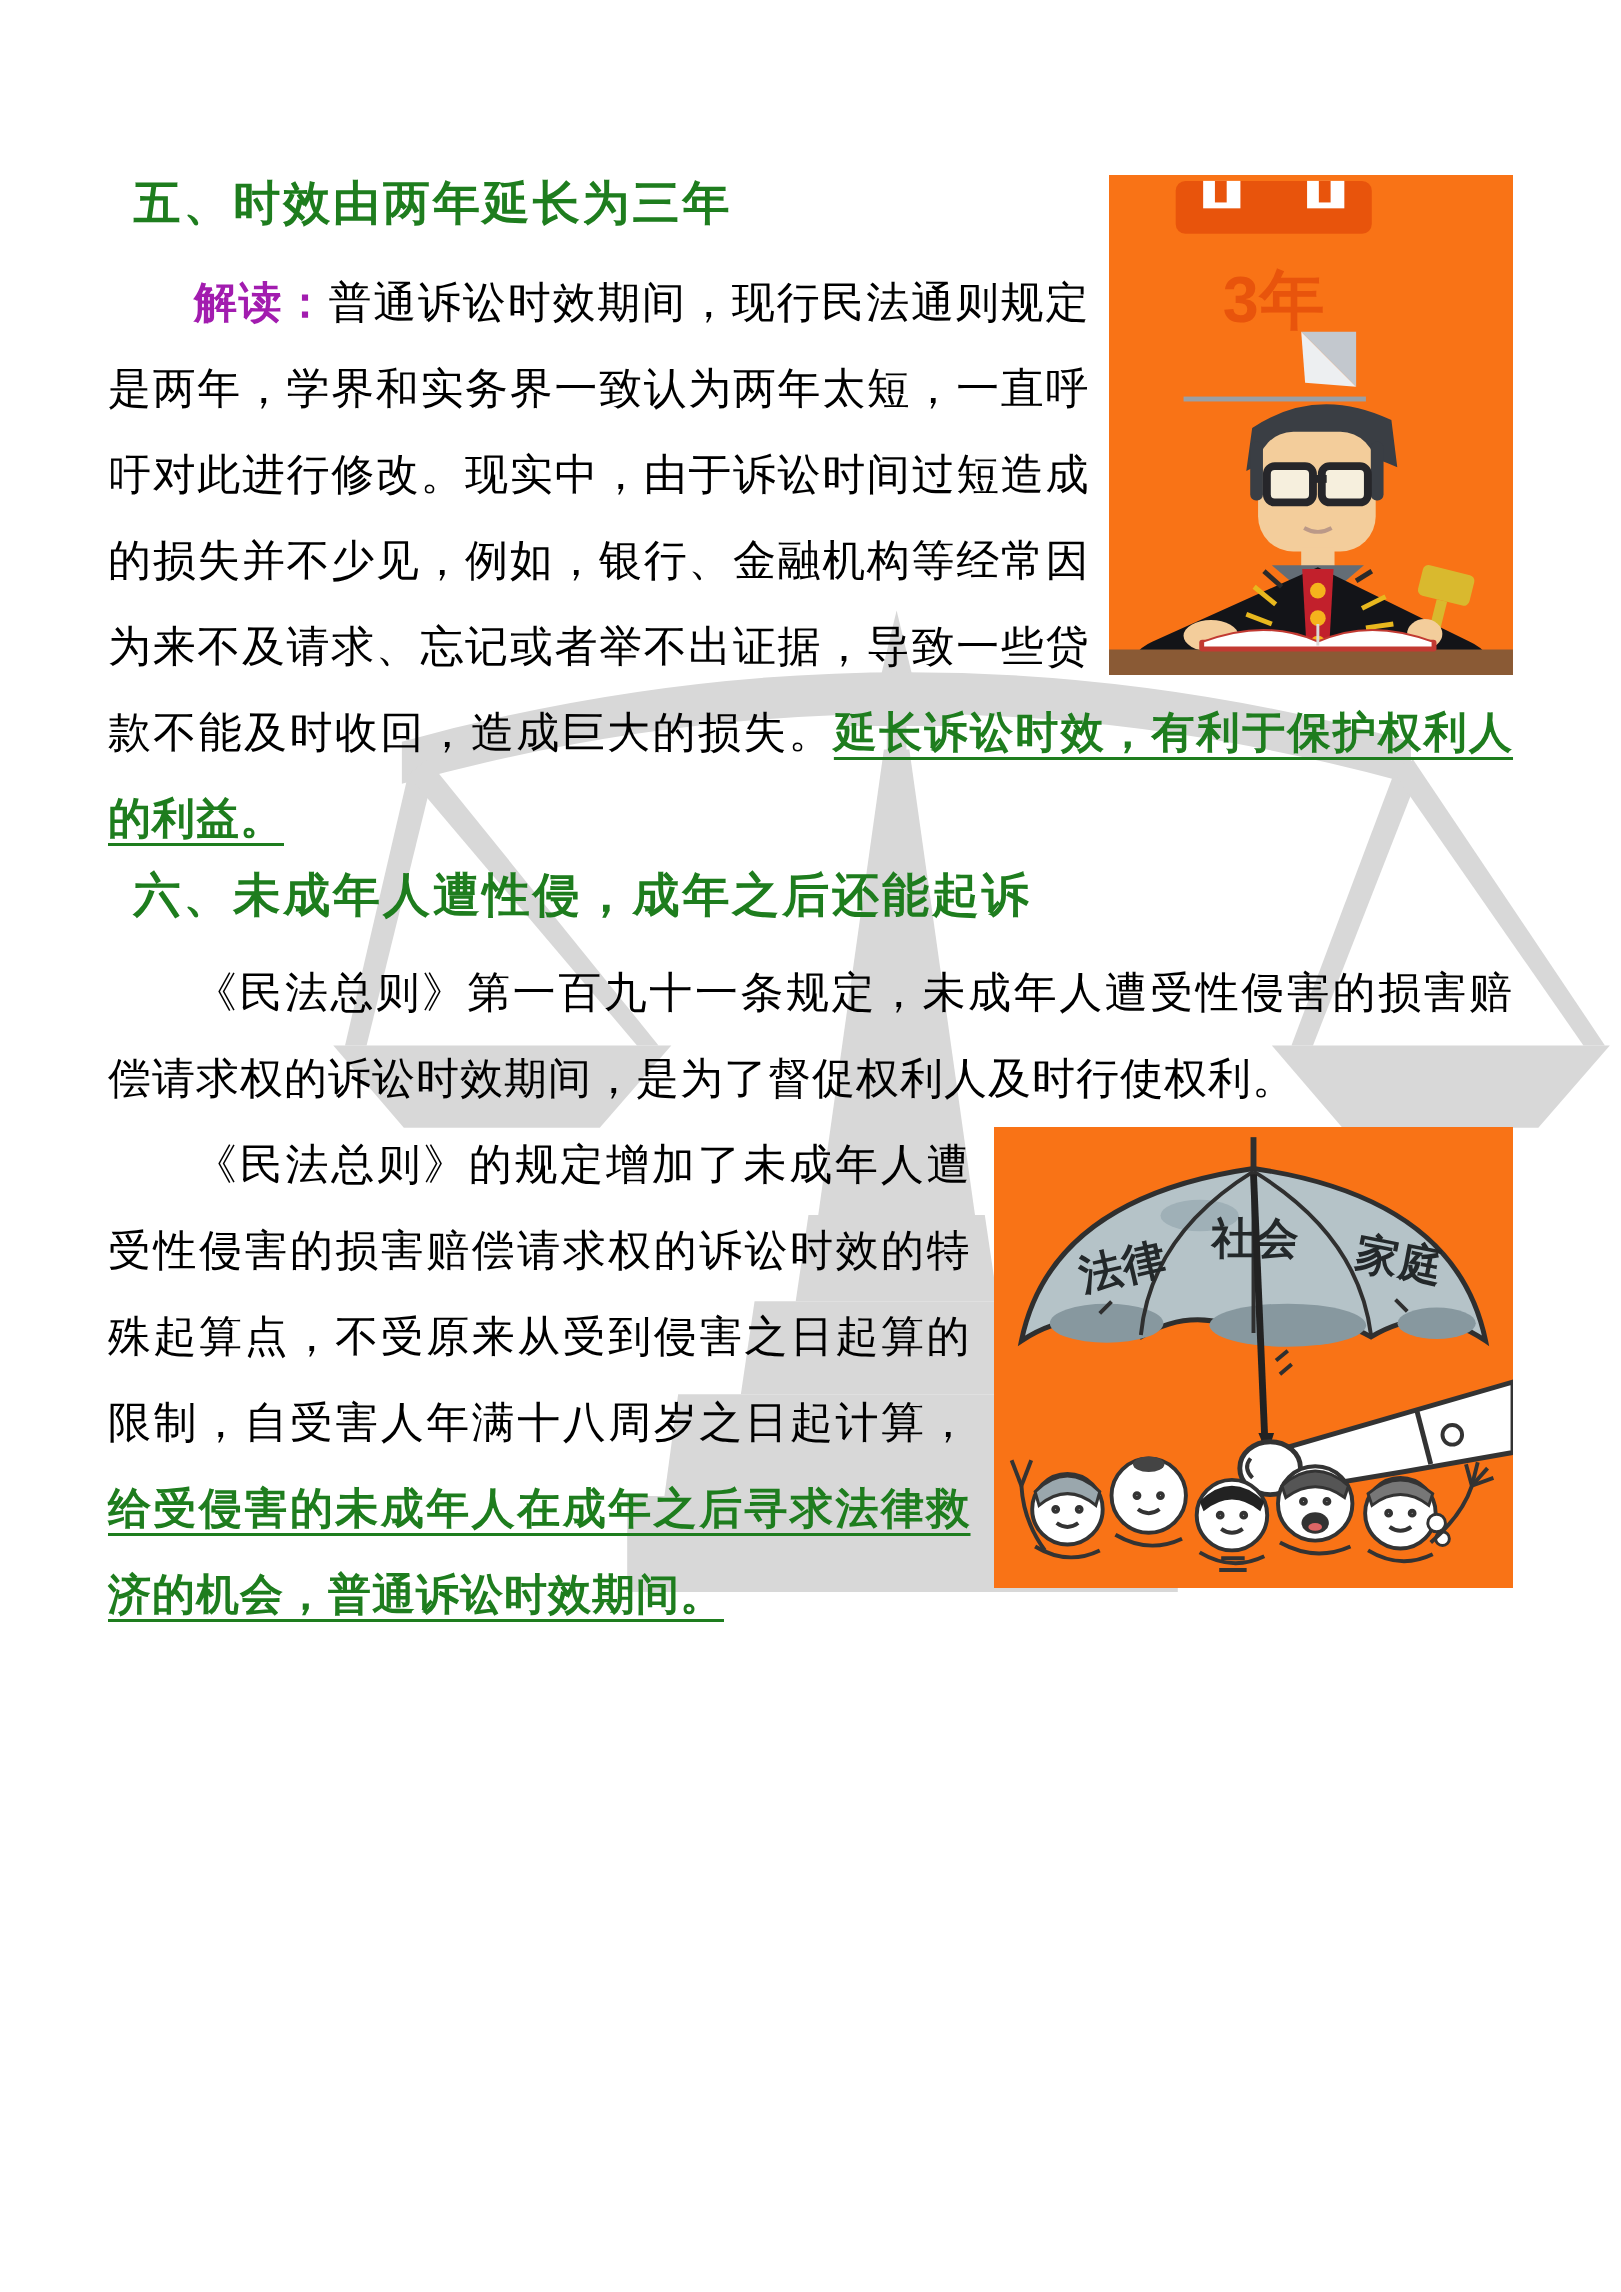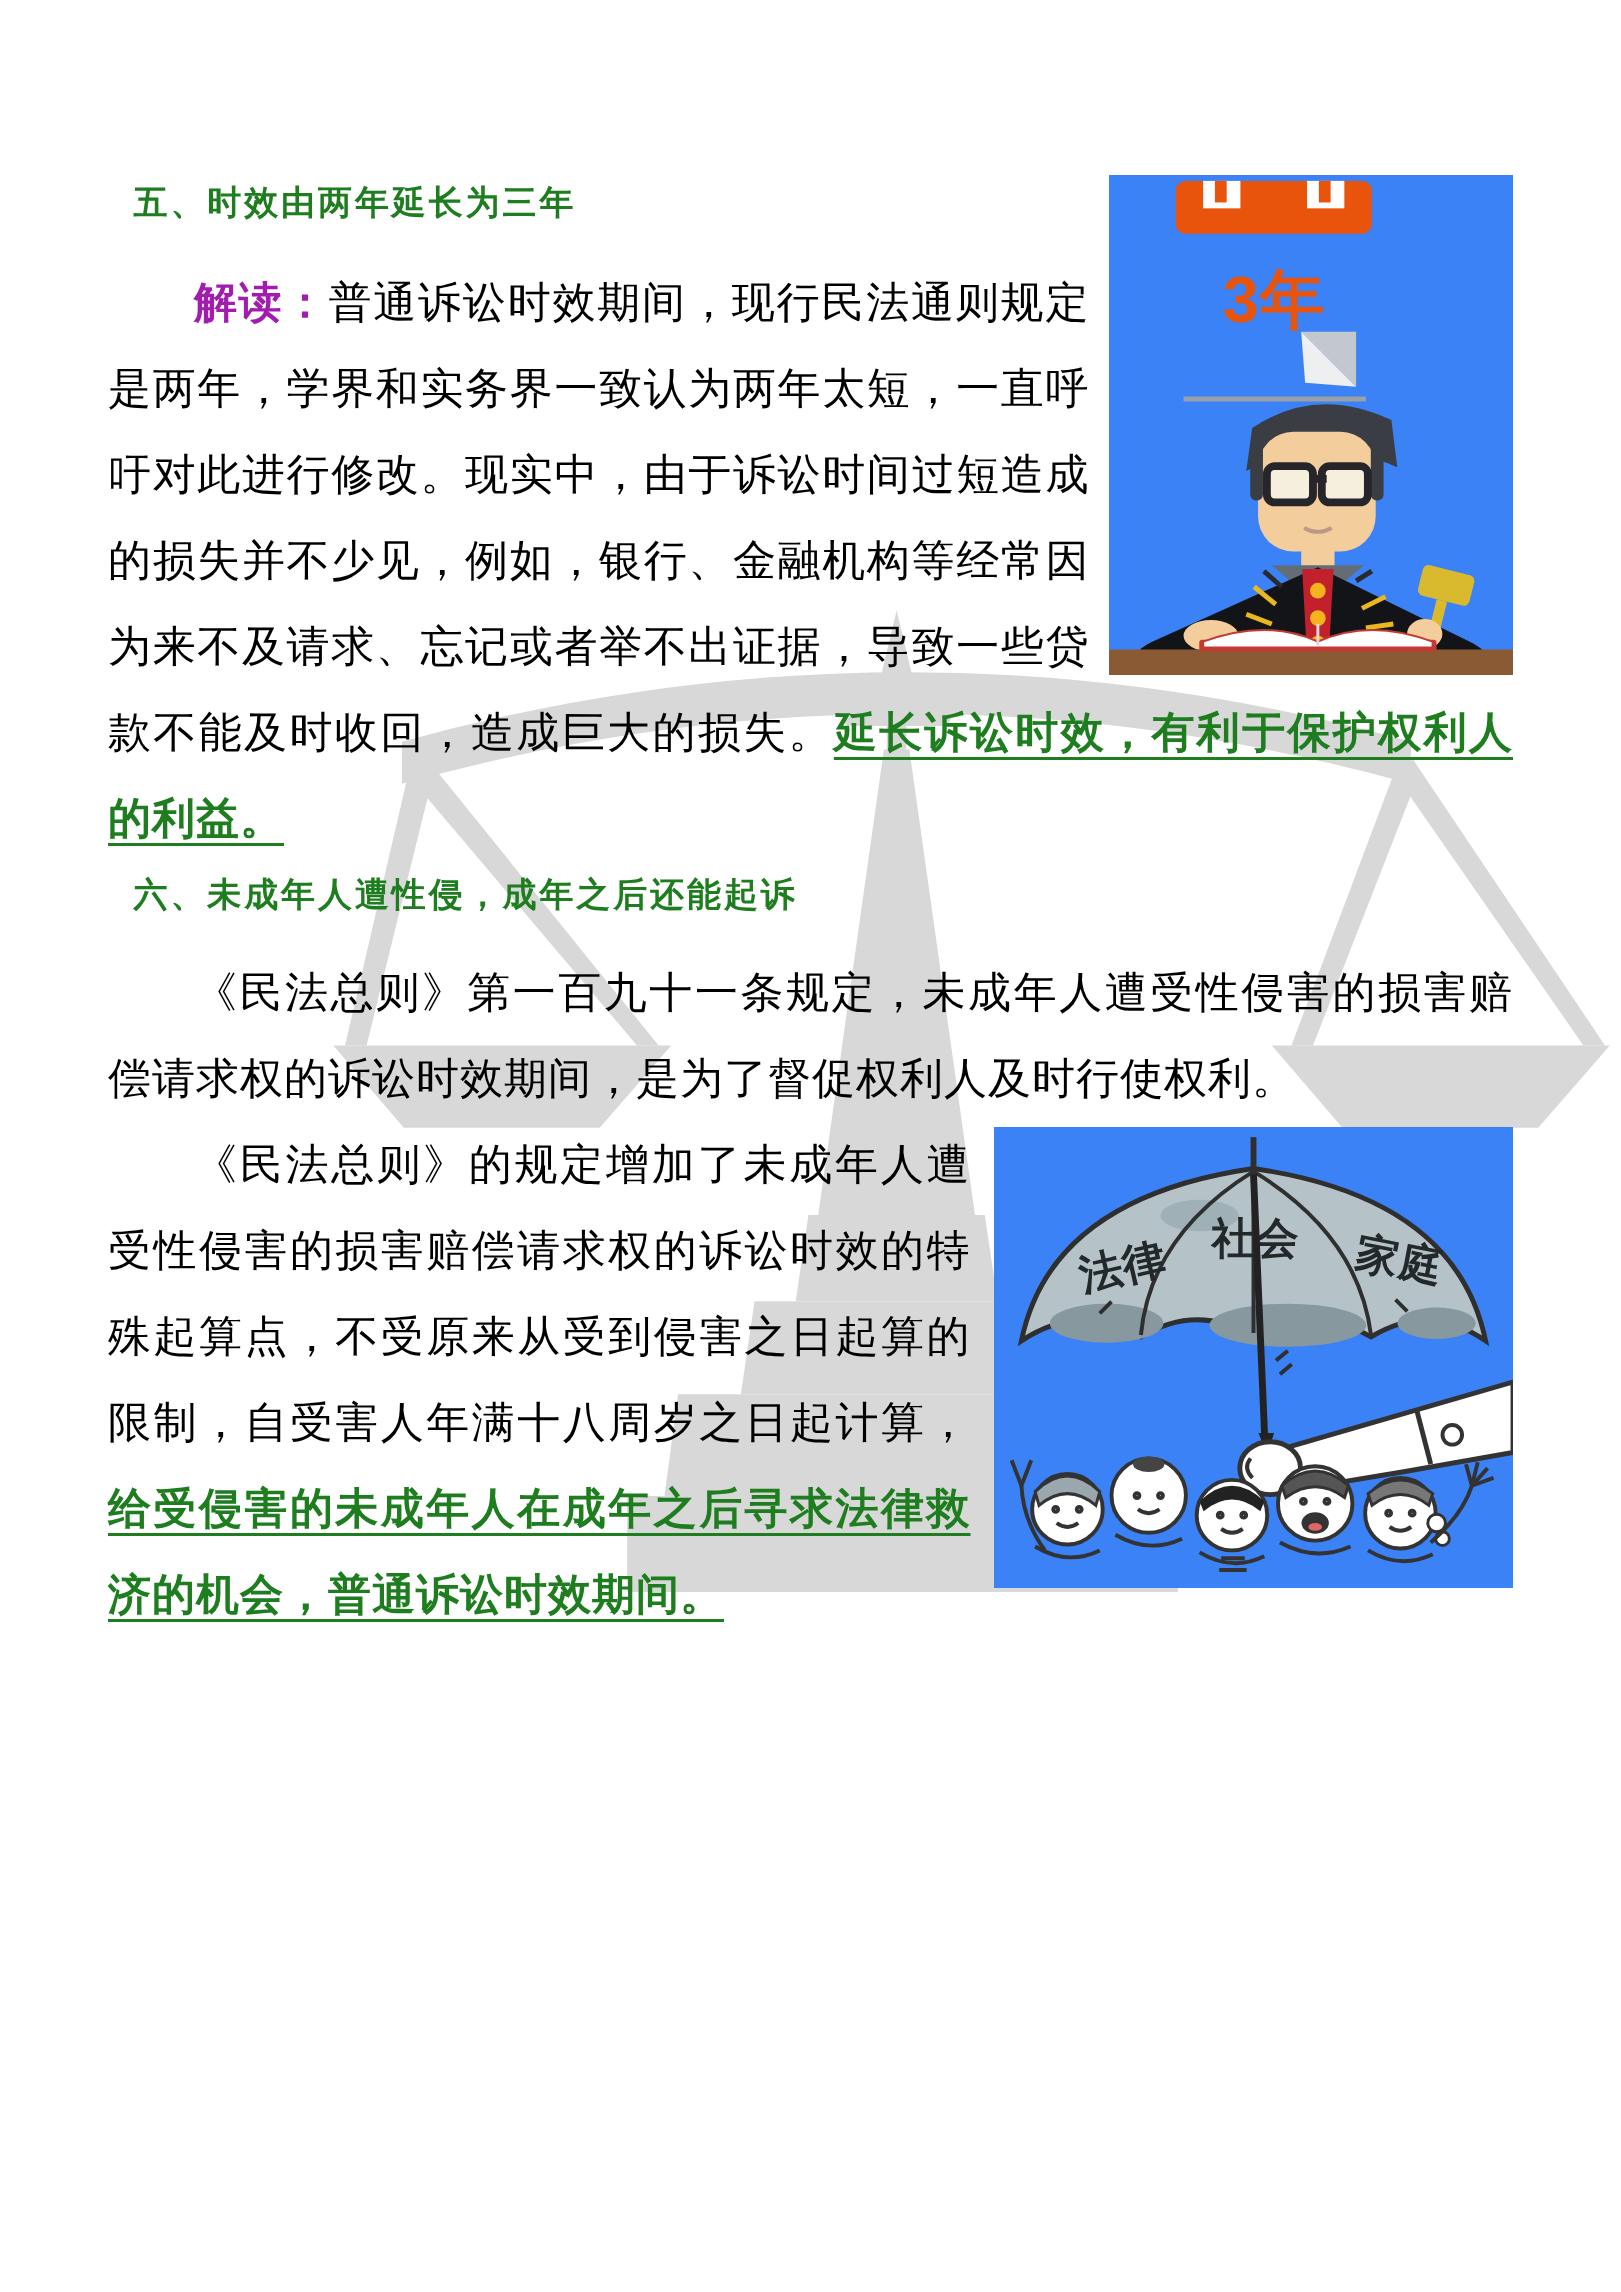--- a/index.html
+++ b/index.html
@@ -2,28 +2,28 @@
 <html><head>
 <meta charset="utf-8">
 <style>
   html,body{margin:0;padding:0;background:#e9e9e9;}
   .page{position:relative;width:1621px;height:2293px;background:#ffffff;margin:0 auto;
         overflow:hidden;font-family:"Liberation Sans",sans-serif;color:#000;}
   .watermark{position:absolute;left:333px;top:583px;width:1284px;height:1014px;z-index:0;}
   .content{position:absolute;left:0;top:0;width:1621px;height:2293px;z-index:1;
            padding:157px 108px 0 108px;box-sizing:border-box;
            font-size:43px;line-height:86px;text-align:justify;letter-spacing:1px;}
-  h2.sec-head{font-size:34px;line-height:55px;font-weight:900;color:#1e7d1e;
+  h2.sec-head{font-size:47px;line-height:55px;font-weight:900;color:#1e7d1e;
               margin:17.6px 0 29px 25.5px;letter-spacing:2.9px;text-align:left;}
   h2.sec-head.second{margin-top:6px;margin-bottom:27.4px;}
   p.para{margin:0;text-indent:2em;}
   .jiedu{color:#a21caf;font-weight:bold;}
   .hl{color:#1e7d1e;font-weight:bold;text-decoration:underline;
       text-decoration-thickness:2.9px;text-underline-offset:9.8px;}
-  .fig{float:right;background:#3b82f6;position:relative;}
+  .fig{float:right;background:#f97316;position:relative;}
   .fig-judge{width:404px;height:500px;margin:0 0 13.7px 19.6px;}
   .fig-umbrella{width:519px;height:461px;margin:5.9px 0 0 23.5px;}
   .fig svg{display:block;width:100%;height:100%;}
   .umb-label{font-family:"Liberation Sans",sans-serif;font-size:44px;font-weight:bold;fill:#23282a;}
   .cal-label{font-family:"Liberation Sans",sans-serif;font-size:66px;font-weight:bold;fill:#e8540c;}
 </style>
 </head>
 <body>
 
 <div class="page">

